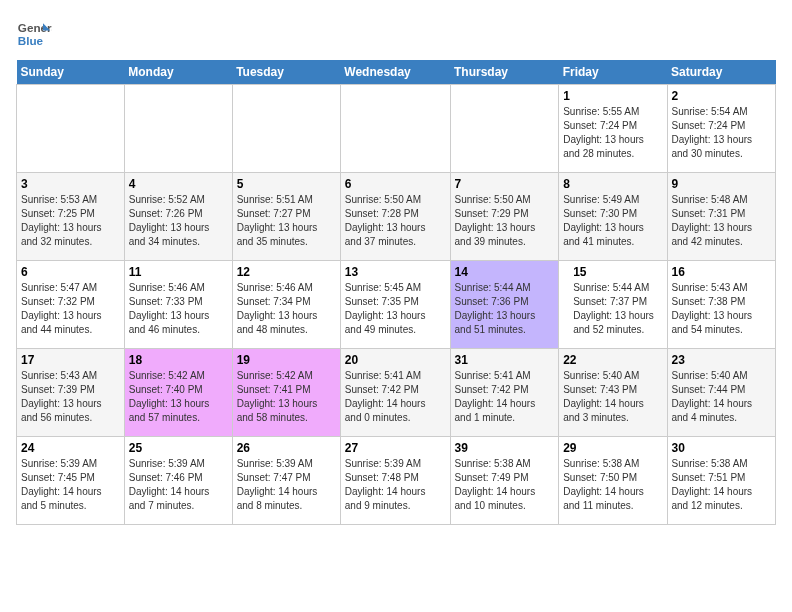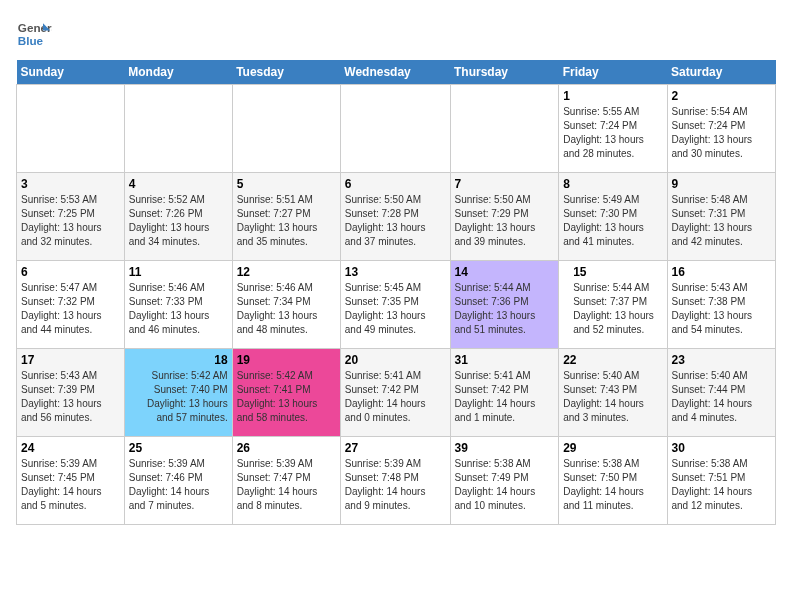--- a/index.html
+++ b/index.html
@@ -235,28 +235,28 @@
         </td>
       </tr>
       <tr>
         <td style="background-color: rgb(245, 245, 245); margin-top: 9px;">
           <div class="day-number">17</div>
           <div class="day-info" style="white-space: pre-line;">Sunrise: 5:43 AM
 Sunset: 7:39 PM
 Daylight: 13 hours
 and 56 minutes.</div>
         </td>
-        <td style="background-color: #7dd3fc; text-align: right;">
+        <td style="background-color: #f0abfc;">
           <div class="day-number">18</div>
           <div class="day-info" style="white-space: pre-line;">Sunrise: 5:42 AM
 Sunset: 7:40 PM
 Daylight: 13 hours
 and 57 minutes.</div>
         </td>
-        <td style="background-color: #ec4899;">
+        <td style="background-color: #f0abfc;">
           <div class="day-number">19</div>
           <div class="day-info" style="white-space: pre-line;">Sunrise: 5:42 AM
 Sunset: 7:41 PM
 Daylight: 13 hours
 and 58 minutes.</div>
         </td>
         <td style="background-color: rgb(245, 245, 245);">
           <div class="day-number">20</div>
           <div class="day-info" style="white-space: pre-line;">Sunrise: 5:41 AM
 Sunset: 7:42 PM

